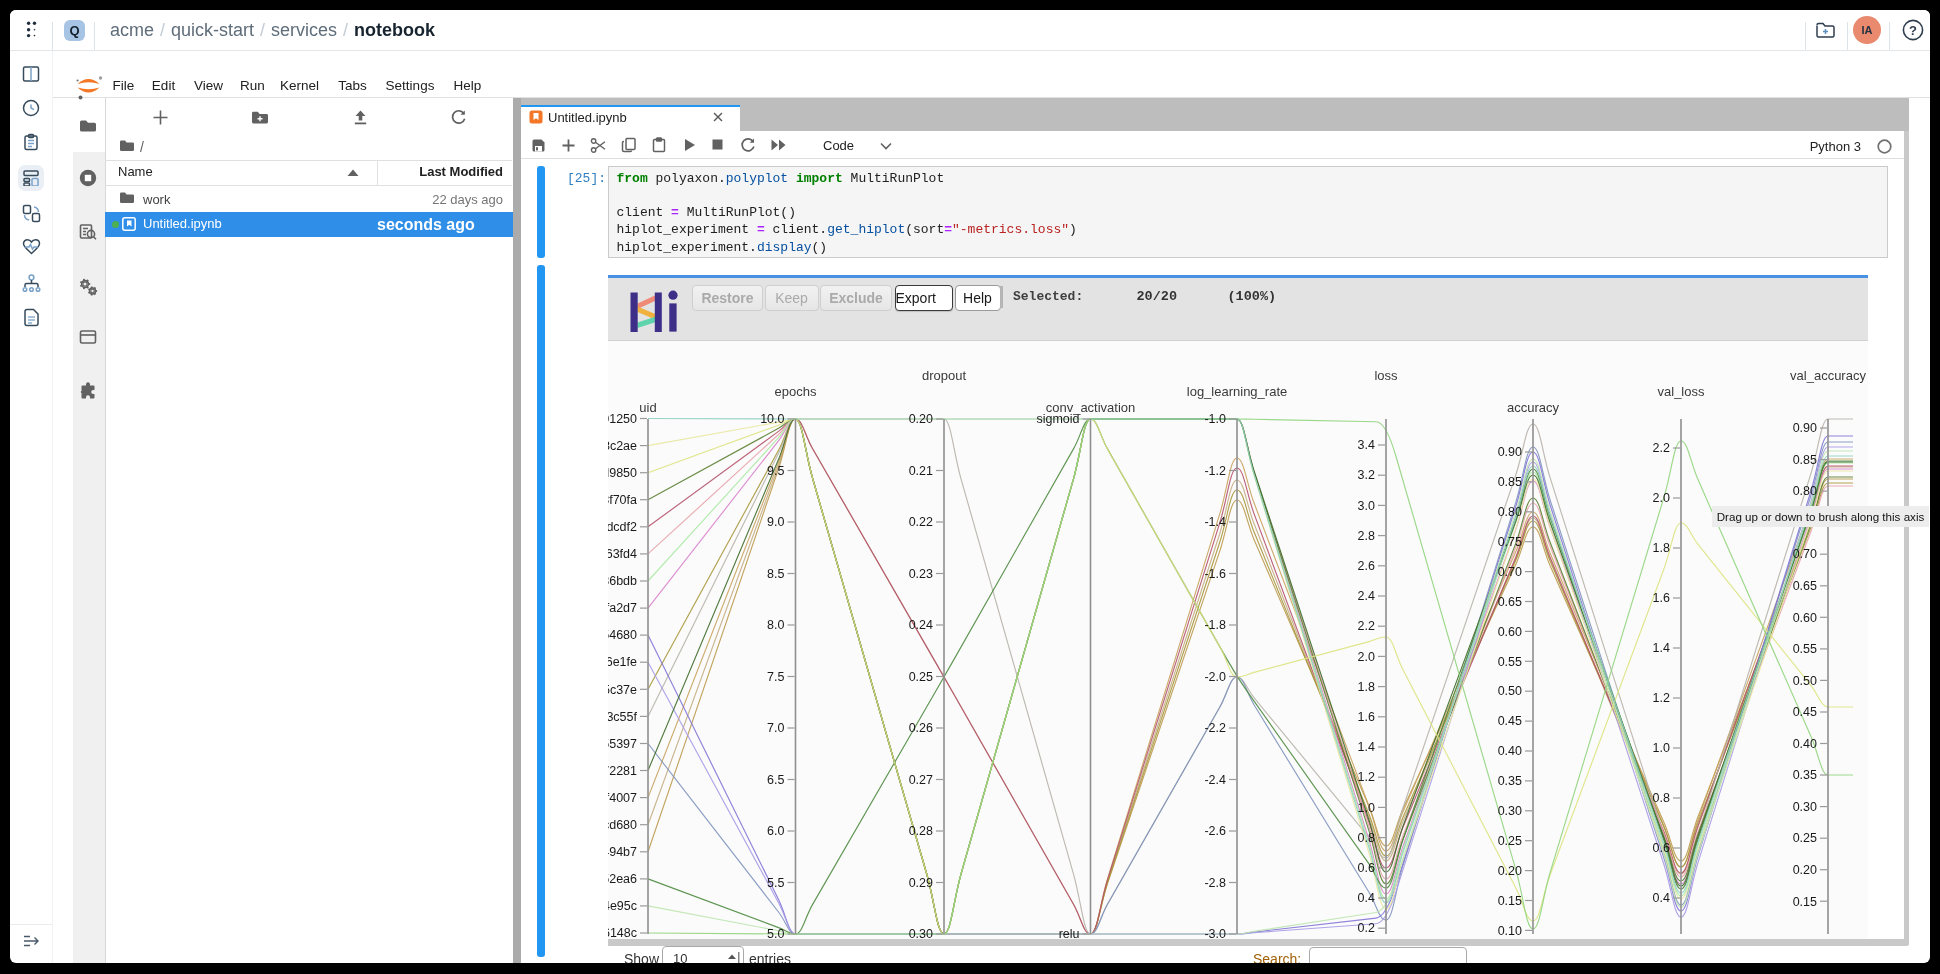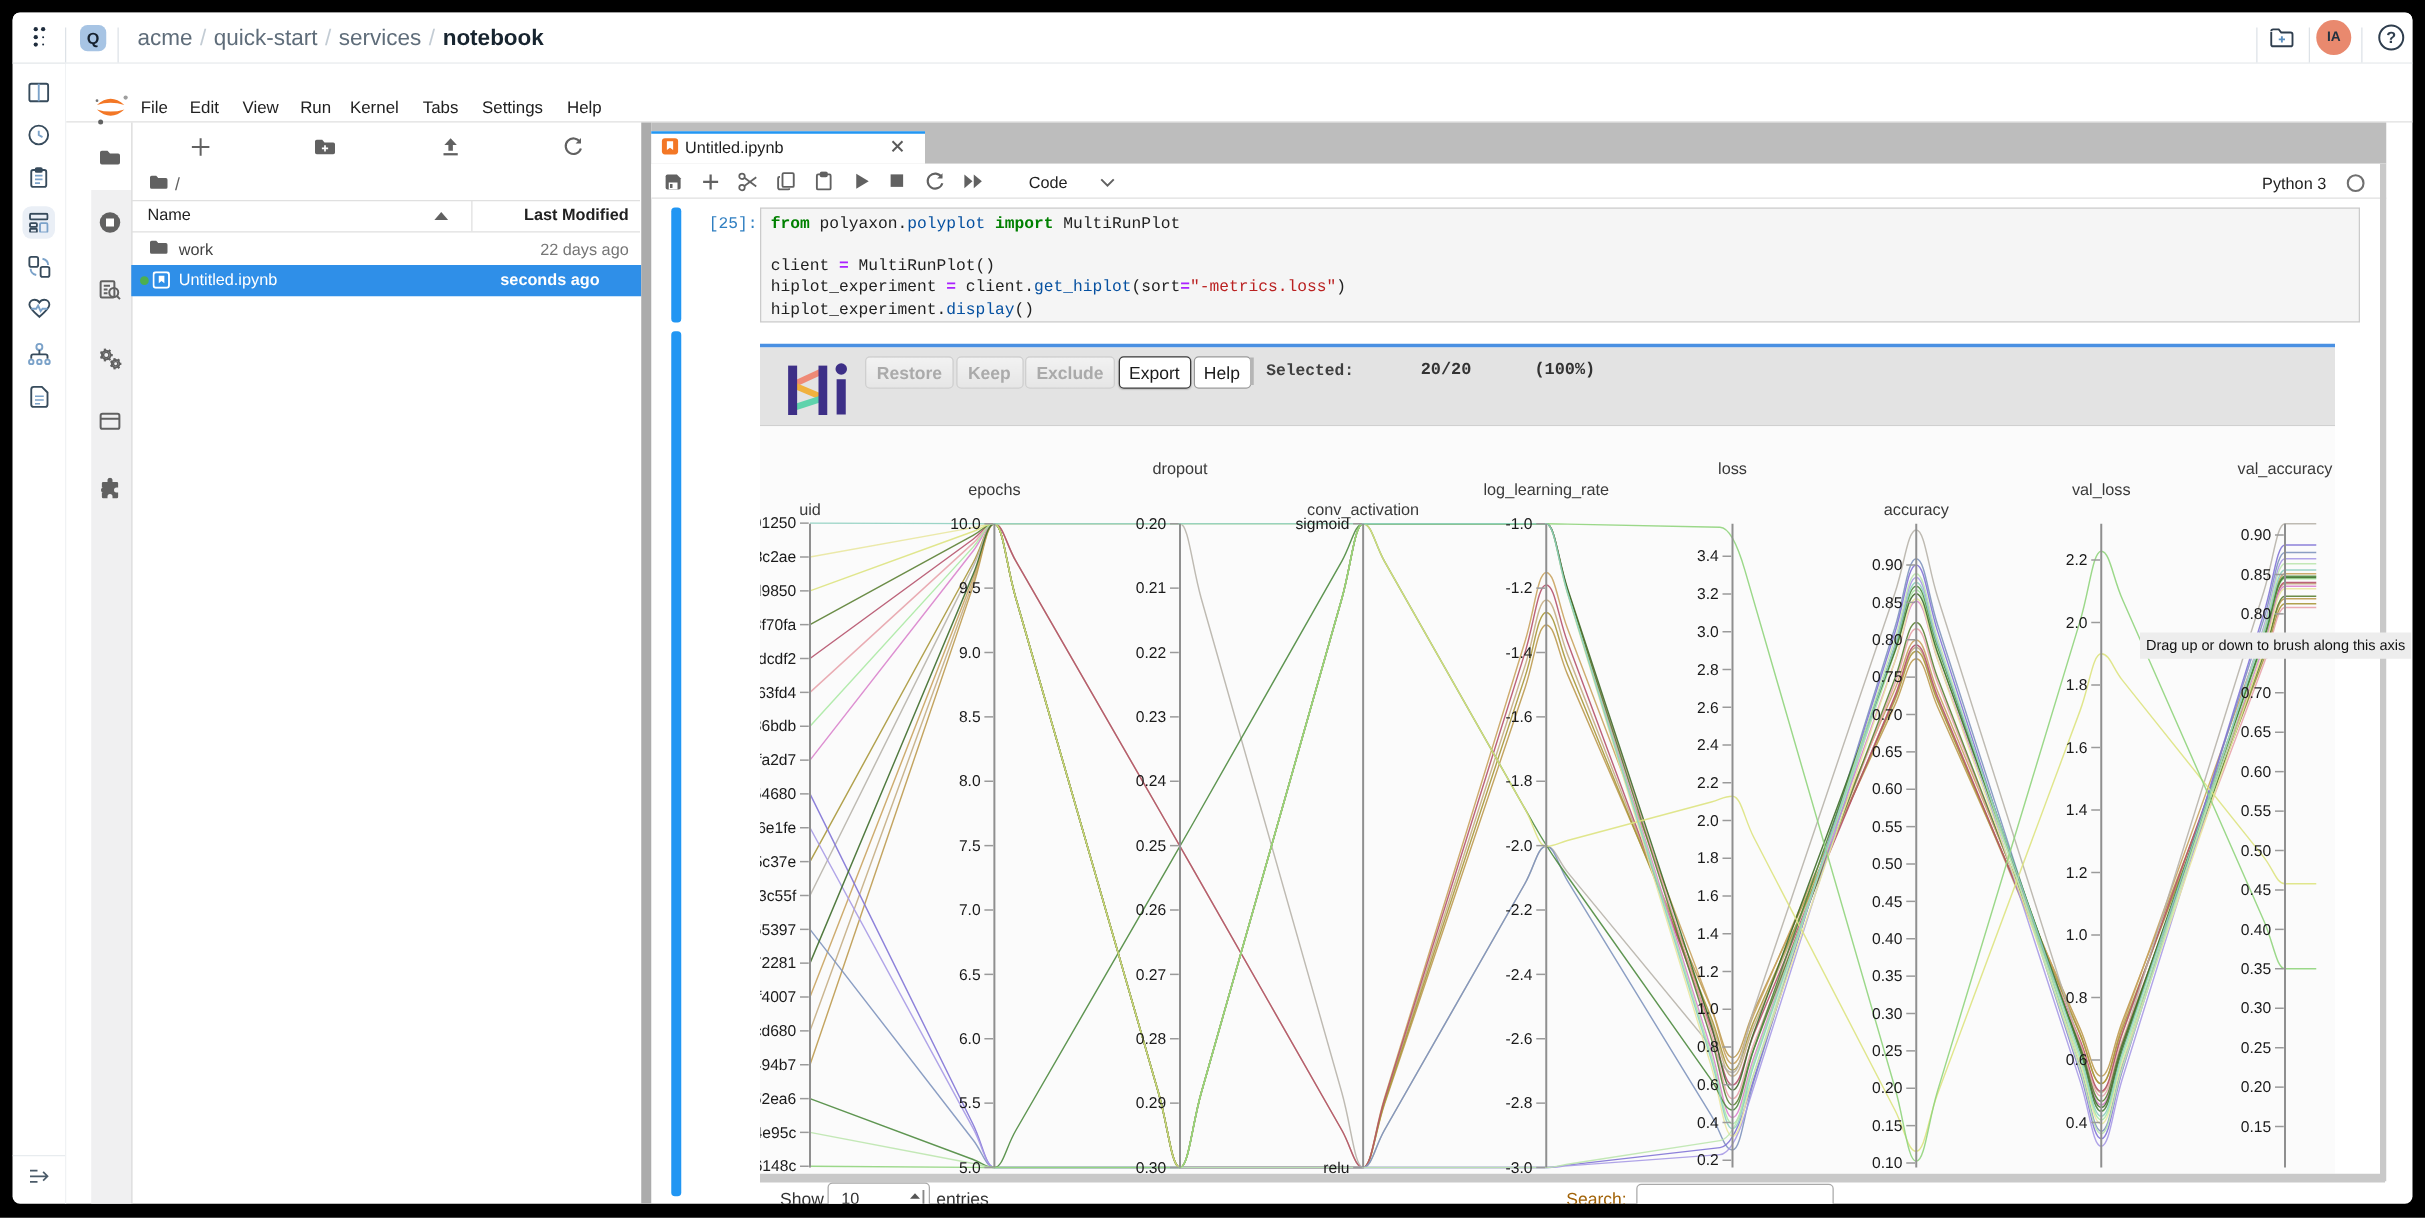--- a/index.html
+++ b/index.html
@@ -207,21 +207,21 @@
     </svg>
 <div class="abs" style="left:133px;top:181.5px;font-size:13px;color:#424242">work</div>
 <div class="abs" style="left:367px;top:181.5px;width:126px;text-align:right;font-size:13px;color:#757575">22 days ago</div>
 <div class="abs" style="left:95px;top:201.5px;width:407.5px;height:25px;background:#2f8fe8"></div>
 <div class="abs" style="left:101.5px;top:210.5px;width:7px;height:7px;border-radius:50%;background:#4caf50"></div>
 <svg style="position:absolute;left:112px;top:207px" width="14" height="14" viewBox="0 0 14 14">
       <rect x="0.8" y="0.8" width="12.4" height="12.4" rx="2" fill="none" stroke="#fff" stroke-width="1.5"></rect>
       <path d="M5 3.5 H9.5 V9.5 L7.2 7.8 L5 9.5 Z" fill="#fff"></path>
     </svg>
 <div class="abs" style="left:133px;top:206px;font-size:13px;color:#fff">Untitled.ipynb</div>
-<div class="abs" style="left:367px;top:206px;width:126px;text-align:center;font-size:13px;font-weight:600;color:#fff">seconds ago</div>
+<div class="abs" style="left:367px;top:206px;width:126px;text-align:left;font-size:16px;font-weight:600;color:#fff">seconds ago</div>
 <div class="abs" style="left:502.5px;top:88px;width:8px;height:865px;background:#ababab"></div>
 <div class="abs" style="left:510.5px;top:88px;width:1388px;height:33px;background:#bdbdbd"></div>
 <div class="abs" style="left:510.5px;top:94.5px;width:219.5px;height:26.5px;background:#fff;border-top:2.5px solid #2196f3"></div>
 <svg style="position:absolute;left:519px;top:100px" width="14" height="14" viewBox="0 0 14 14">
       <rect x="0.5" y="0.5" width="13" height="13" rx="2.5" fill="#f37726"></rect>
       <path d="M4.5 3 H9.5 V10 L7 8.2 L4.5 10 Z" fill="#fff"></path>
     </svg>
 <div class="abs" style="left:538px;top:100px;font-size:13px;color:#212121">Untitled.ipynb</div>
 <svg style="position:absolute;left:701px;top:100px" width="14" height="14" viewBox="0 0 14 14">
       <g stroke="#5a5a5a" stroke-width="1.5">
@@ -302,23 +302,23 @@
 <polygon points="19.5,25.5 39,16.5 39,22 19.5,31" fill="#ef8a76"></polygon>
 <polygon points="19.5,28.5 38.5,36.5 38.5,42 19.5,34" fill="#f0b13e"></polygon>
 <polygon points="19.5,44.5 38,38.5 38,44 19.5,50" fill="#5fd3ac"></polygon>
 <rect x="12.5" y="14.5" width="7.2" height="39.5" fill="#3d2f87"></rect>
 <rect x="36.8" y="14.5" width="7" height="39.5" fill="#3d2f87"></rect>
 <rect x="51.3" y="25.4" width="7.3" height="28.2" fill="#3d2f87"></rect>
 <circle cx="55" cy="17.2" r="4.6" fill="#3d2f87"></circle>
 </g>
     </svg>
 <div class="abs" style="left:682px;top:274.5px;width:71px;height:26.5px;border-radius:4px;font-size:14px;text-align:center;line-height:25px;background:linear-gradient(#f2f2f2,#e6e6e6);border:1px solid #cfcfcf;color:#aaa;font-weight:700">Restore</div>
-<div class="abs" style="left:754.5px;top:274.5px;width:54px;height:26.5px;border-radius:4px;font-size:14px;text-align:center;line-height:25px;background:linear-gradient(#f2f2f2,#e6e6e6);border:1px solid #cfcfcf;color:#aaa;font-weight:700">Keep</div>
+<div class="abs" style="left:754.5px;top:274.5px;width:54px;height:26.5px;border-radius:4px;font-size:14px;text-align:center;line-height:25px;background:linear-gradient(#f2f2f2,#e6e6e6);border:1px solid #cfcfcf;color:#aaa;font-weight:400">Keep</div>
 <div class="abs" style="left:810px;top:274.5px;width:72px;height:26.5px;border-radius:4px;font-size:14px;text-align:center;line-height:25px;background:linear-gradient(#f2f2f2,#e6e6e6);border:1px solid #cfcfcf;color:#aaa;font-weight:700">Exclude</div>
-<div class="abs" style="left:884.5px;top:274.5px;width:58px;height:26.5px;border-radius:4px;font-size:14px;text-align:center;line-height:25px;background:#fff;border:1px solid #3a3a3a;color:#1a1a1a;font-weight:400;box-shadow:0 1px 1px rgba(0,0,0,0.15)">Export</div>
+<div class="abs" style="left:884.5px;top:274.5px;width:58px;height:26.5px;border-radius:4px;font-size:14px;line-height:25px;background:#fff;border:1px solid #3a3a3a;color:#1a1a1a;font-weight:400;box-shadow:0 1px 1px rgba(0,0,0,0.15)">Export</div>
 <div class="abs" style="left:944.5px;top:274.5px;width:46px;height:26.5px;border-radius:4px;font-size:14px;text-align:center;line-height:25px;background:#fff;border:1px solid #9a9a9a;color:#1a1a1a;font-weight:400">Help</div>
 <div class="abs" style="left:990px;top:276px;width:3px;height:22px;background:#b5b5b5"></div>
 <div class="abs mono" style="left:1003px;top:279px;font-size:13px;font-weight:700;color:#3f3f3f">Selected:</div>
 <div class="abs mono" style="left:1126.5px;top:279px;font-size:13.5px;font-weight:700;color:#333">20/20</div>
 <div class="abs mono" style="left:1217.5px;top:279px;font-size:13.5px;font-weight:700;color:#333">(100%)</div>
 <div class="abs" style="left:598px;top:331px;width:1260px;height:598px;background:#fbfbfb"></div>
 <div class="abs" style="left:598px;top:331px;width:1262px;height:599px;overflow:hidden"><svg id="plot" width="1262" height="599" viewBox="0 0 1262 599">
 <g fill="none" stroke-width="1.15" stroke-opacity="0.9">
           <path d="M40.0,483.7L170.5,124.8C178.2,103.7,180.7,78.0,187.5,78.0C194.3,78.0,196.8,94.2,204.5,107.5L326.0,318.6Q336.0,336.0,346.0,353.5L465.5,563.2C473.1,576.6,475.7,593.0,482.5,593.0C489.3,593.0,491.9,564.0,499.5,540.3L612.0,191.7C619.6,168.0,622.2,139.0,629.0,139.0C635.8,139.0,638.4,162.9,646.0,182.5L761.0,476.5C768.6,496.1,771.2,520.0,778.0,520.0C784.8,520.0,787.4,498.2,795.0,480.3L908.0,216.7C915.6,198.8,918.2,177.0,925.0,177.0C931.8,177.0,934.4,199.5,942.0,217.9L1056.0,492.1C1063.7,510.5,1066.2,533.0,1073.0,533.0C1079.8,533.0,1082.3,507.1,1090.0,485.9L1203.0,173.1C1210.7,151.9,1213.2,126.0,1220.0,126.0C1223.5,126.0,1224.8,126.0,1228.8,126.0L1245.0,126.0" stroke="#c4ad83"></path>
           <path d="M40.0,510.8L170.5,127.9C178.2,105.4,180.7,78.0,187.5,78.0C194.3,78.0,196.8,110.4,204.5,137.0L319.0,534.0C326.6,560.6,329.2,593.0,336.0,593.0C342.8,593.0,345.4,593.0,353.0,593.0L465.5,593.0C473.1,593.0,475.7,593.0,482.5,593.0C489.3,593.0,491.9,565.3,499.5,542.6L612.0,209.4C619.6,186.7,622.2,159.0,629.0,159.0C635.8,159.0,638.4,180.7,646.0,198.5L761.0,465.5C768.6,483.3,771.2,505.0,778.0,505.0C784.8,505.0,787.4,484.7,795.0,468.1L908.0,222.9C915.6,206.3,918.2,186.0,925.0,186.0C931.8,186.0,934.4,207.1,942.0,224.4L1056.0,481.6C1063.7,498.9,1066.2,520.0,1073.0,520.0C1079.8,520.0,1082.3,495.7,1090.0,475.8L1203.0,182.2C1210.7,162.3,1213.2,138.0,1220.0,138.0C1223.5,138.0,1224.8,138.0,1228.8,138.0L1245.0,138.0" stroke="#bd9a4f"></path>

